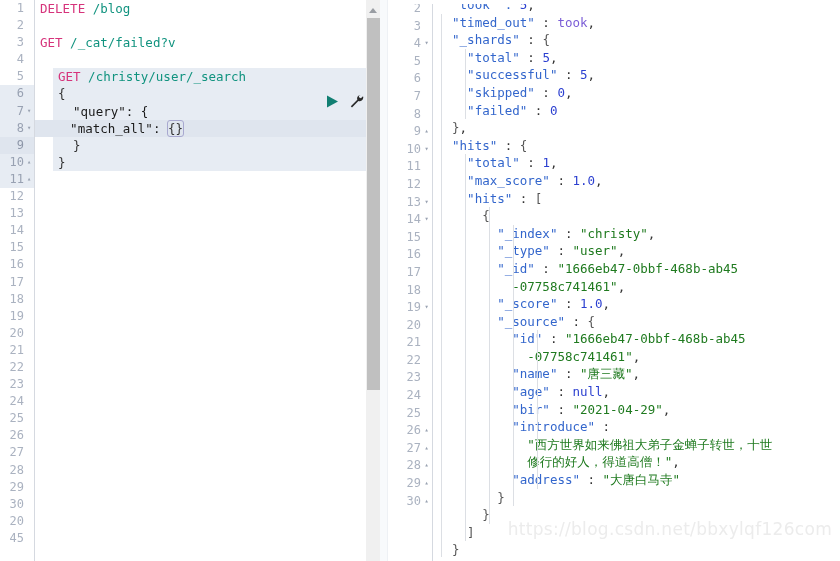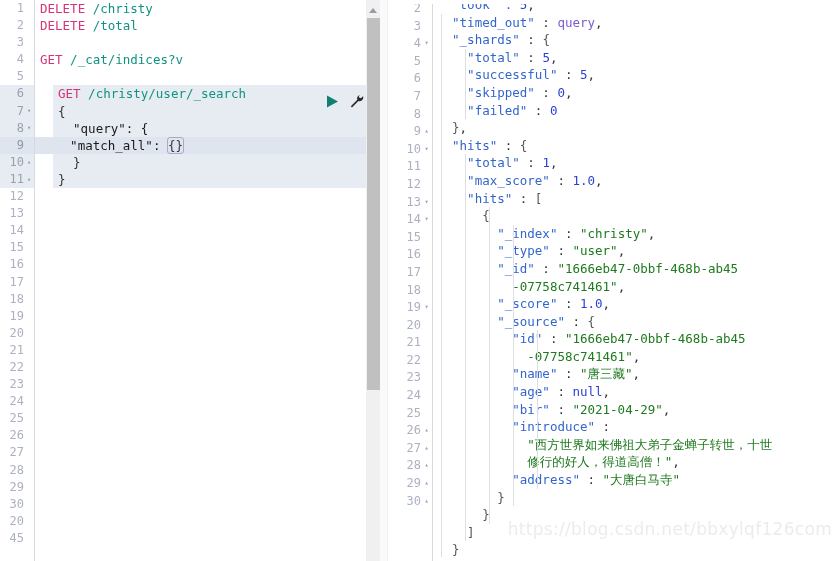--- a/index.html
+++ b/index.html
@@ -277,24 +277,23 @@
         <div class="gline">26</div>
         <div class="gline">27</div>
         <div class="gline">28</div>
         <div class="gline">29</div>
         <div class="gline">30</div>
         <div class="gline">20</div>
         <div class="gline">45</div>
       </div>
     <div class="gutter-border"></div>
     <div class="code-area" id="req-code">
-        <div class="cline"><span class="tk-method">DELETE</span><span class="tk-punc"> </span><span class="tk-url">/christy</span></div>
-        <div class="cline"><span class="tk-method">DELETE</span><span class="tk-punc"> </span><span class="tk-url">/total</span></div>
-        <div class="cline">&nbsp;</div>
-        <div class="cline"><span class="tk-method">GET</span><span class="tk-punc"> </span><span class="tk-url">/_cat/indices?v</span></div>
+        <div class="cline"><span class="tk-method">DELETE</span><span class="tk-punc"> </span><span class="tk-url">/blog</span></div>
+        <div class="cline">&nbsp;</div>
+        <div class="cline"><span class="tk-method">GET</span><span class="tk-punc"> </span><span class="tk-url">/_cat/failed?v</span></div>
         <div class="cline">&nbsp;</div>
         <div class="cline sel"><span class="tk-method">GET</span><span class="tk-punc"> </span><span class="tk-url">/christy/user/_search</span></div>
         <div class="cline sel"><span class="tk-brace">{</span></div>
         <div class="cline sel"><span class="tk-key">  "query": {</span></div>
         <div class="cline active"><span class="tk-key">    "match_all": </span><span class="tk-brace bracket-match">{}</span></div>
         <div class="cline sel"><span class="tk-brace">  }</span></div>
         <div class="cline sel"><span class="tk-brace">}</span></div>
         <div class="cline">&nbsp;</div>
         <div class="cline">&nbsp;</div>
         <div class="cline">&nbsp;</div>
@@ -377,21 +376,21 @@
         <div class="ogline">25</div>
         <div class="ogline">26<span class="ofold">▴</span></div>
         <div class="ogline">27<span class="ofold">▴</span></div>
         <div class="ogline">28<span class="ofold">▴</span></div>
         <div class="ogline">29<span class="ofold">▴</span></div>
         <div class="ogline">30<span class="ofold">▴</span></div>
       </div>
     <div class="out-gutter-border"></div>
     <div class="out-code" id="out-code" style="top: -4px;">
         <div class="ocline"><span class="ok-key">  "took" : </span><span class="ok-num">5</span><span class="ok-punc">,</span></div>
-        <div class="ocline"><span class="iguide" style="left: 8px; height: 17.6px;"></span><span class="ok-key">  "timed_out"</span><span class="ok-punc"> : </span><span class="ok-bool">query</span><span class="ok-punc">,</span></div>
+        <div class="ocline"><span class="iguide" style="left: 8px; height: 17.6px;"></span><span class="ok-key">  "timed_out"</span><span class="ok-punc"> : </span><span class="ok-bool">took</span><span class="ok-punc">,</span></div>
         <div class="ocline"><span class="iguide" style="left: 8px; height: 17.6px;"></span><span class="ok-key">  "_shards"</span><span class="ok-punc"> : </span><span class="ok-brace">{</span></div>
         <div class="ocline"><span class="iguide" style="left: 8px; height: 17.6px;"></span><span class="iguide" style="left: 32px; height: 17.6px;"></span><span class="ok-key">    "total"</span><span class="ok-punc"> : </span><span class="ok-num">5</span><span class="ok-punc">,</span></div>
         <div class="ocline"><span class="iguide" style="left: 8px; height: 17.6px;"></span><span class="iguide" style="left: 32px; height: 17.6px;"></span><span class="ok-key">    "successful"</span><span class="ok-punc"> : </span><span class="ok-num">5</span><span class="ok-punc">,</span></div>
         <div class="ocline"><span class="iguide" style="left: 8px; height: 17.6px;"></span><span class="iguide" style="left: 32px; height: 17.6px;"></span><span class="ok-key">    "skipped"</span><span class="ok-punc"> : </span><span class="ok-num">0</span><span class="ok-punc">,</span></div>
         <div class="ocline"><span class="iguide" style="left: 8px; height: 17.6px;"></span><span class="iguide" style="left: 32px; height: 17.6px;"></span><span class="ok-key">    "failed"</span><span class="ok-punc"> : </span><span class="ok-num">0</span></div>
         <div class="ocline"><span class="iguide" style="left: 8px; height: 17.6px;"></span><span class="ok-brace">  }</span><span class="ok-punc">,</span></div>
         <div class="ocline"><span class="iguide" style="left: 8px; height: 17.6px;"></span><span class="ok-key">  "hits"</span><span class="ok-punc"> : </span><span class="ok-brace">{</span></div>
         <div class="ocline"><span class="iguide" style="left: 8px; height: 17.6px;"></span><span class="iguide" style="left: 32px; height: 17.6px;"></span><span class="ok-key">    "total"</span><span class="ok-punc"> : </span><span class="ok-num">1</span><span class="ok-punc">,</span></div>
         <div class="ocline"><span class="iguide" style="left: 8px; height: 17.6px;"></span><span class="iguide" style="left: 32px; height: 17.6px;"></span><span class="ok-key">    "max_score"</span><span class="ok-punc"> : </span><span class="ok-num">1.0</span><span class="ok-punc">,</span></div>
         <div class="ocline"><span class="iguide" style="left: 8px; height: 17.6px;"></span><span class="iguide" style="left: 32px; height: 17.6px;"></span><span class="ok-key">    "hits"</span><span class="ok-punc"> : </span><span class="ok-brace">[</span></div>

